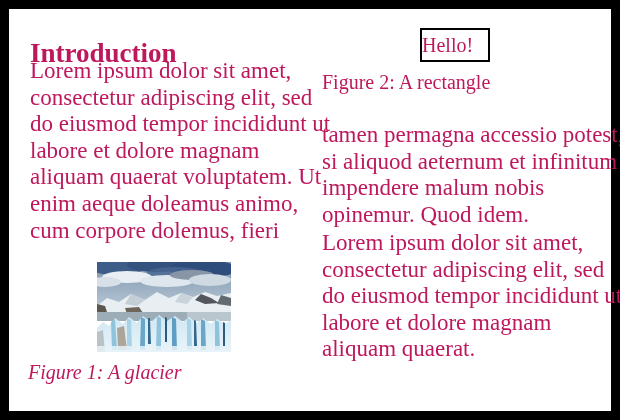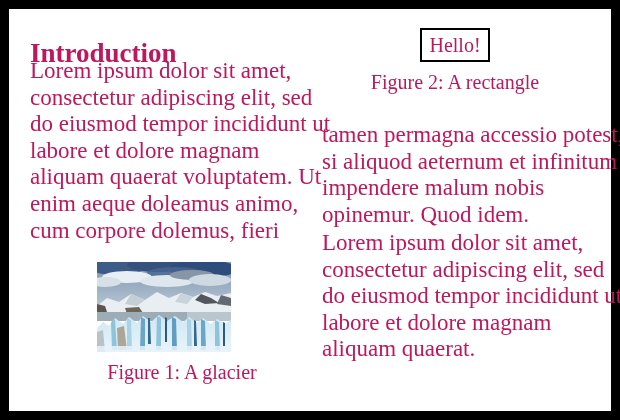--- a/index.html
+++ b/index.html
@@ -30,29 +30,29 @@
   #p1{left:21px;top:49px;width:290px;}
   #pA{left:313px;top:113px;width:285px;}
   #pB{left:313px;top:221px;width:285px;}
   .figure-image{
     position:absolute;left:88px;top:253px;
     width:134px;height:90px;display:block;
   }
   .caption{
     position:absolute;
     font-size:20px;line-height:22px;
-    text-align:center;white-space:pre;
+    text-align:left;white-space:pre;
   }
-  #caption1{left:33px;top:352px;width:280px;}
+  #caption1{left:19px;top:352px;width:280px;font-style:italic;}
   #caption2{left:313px;top:62px;width:266px;}
   .hello-box{
     position:absolute;left:411px;top:19px;
     width:66px;height:30px;
     border:2px solid #000;
-    display:flex;align-items:center;justify-content:center;
+    display:flex;align-items:center;justify-content:flex-start;
     font-size:20px;
     background:#fff;
   }
 </style>
 </head>
 <body>
 
 <div class="frame">
   <div class="page">
 

